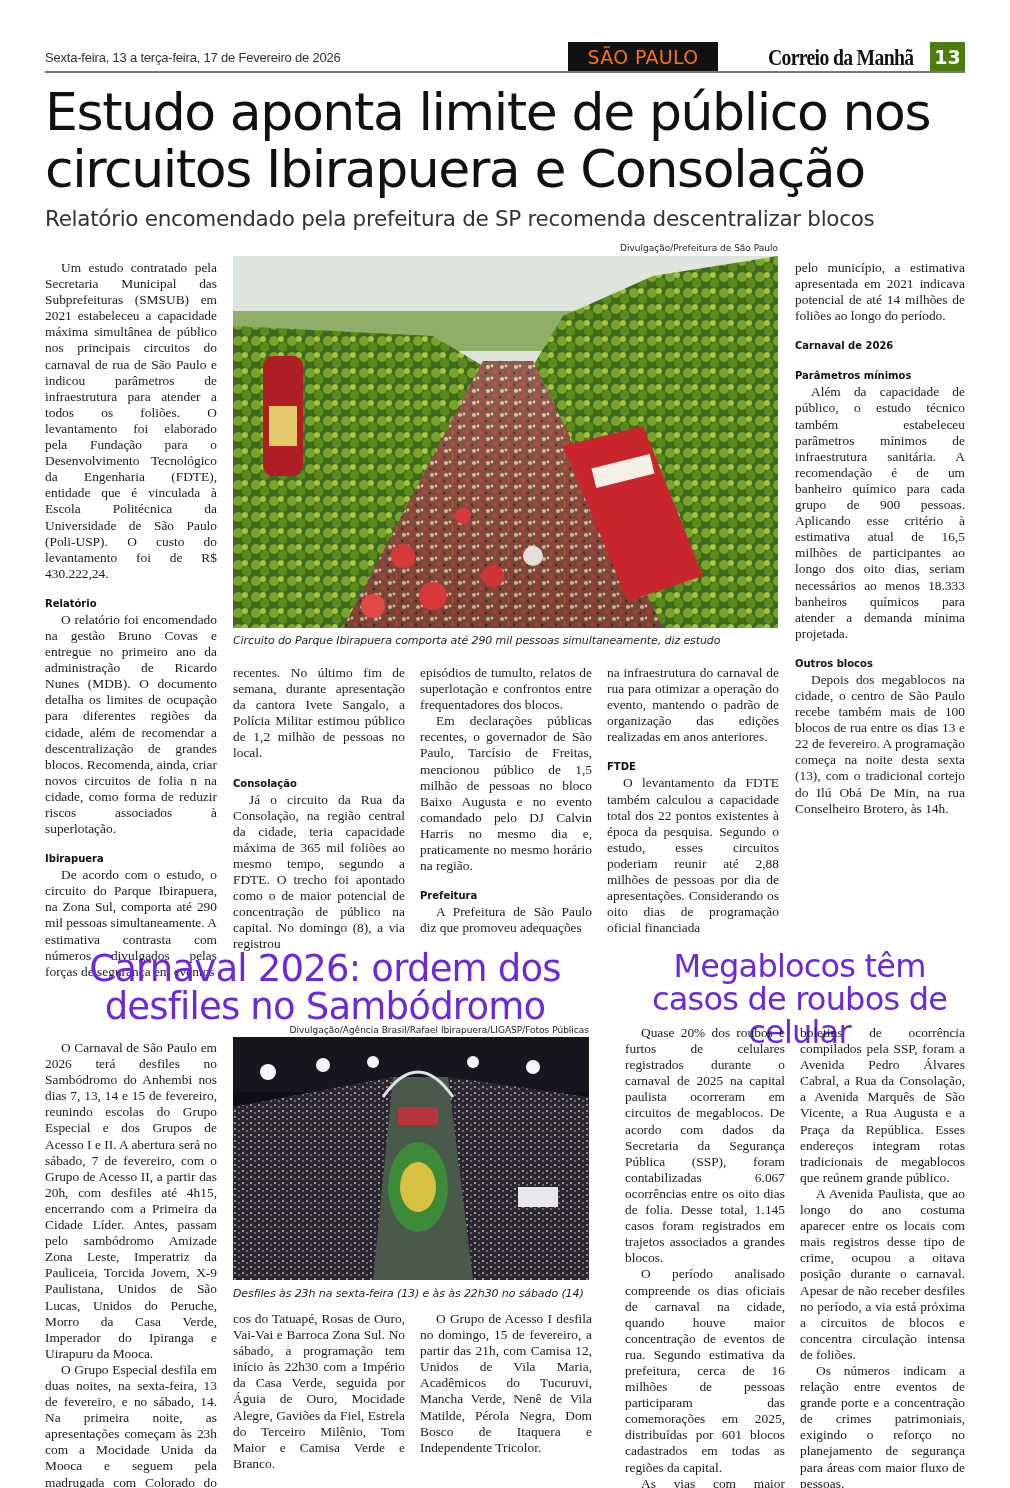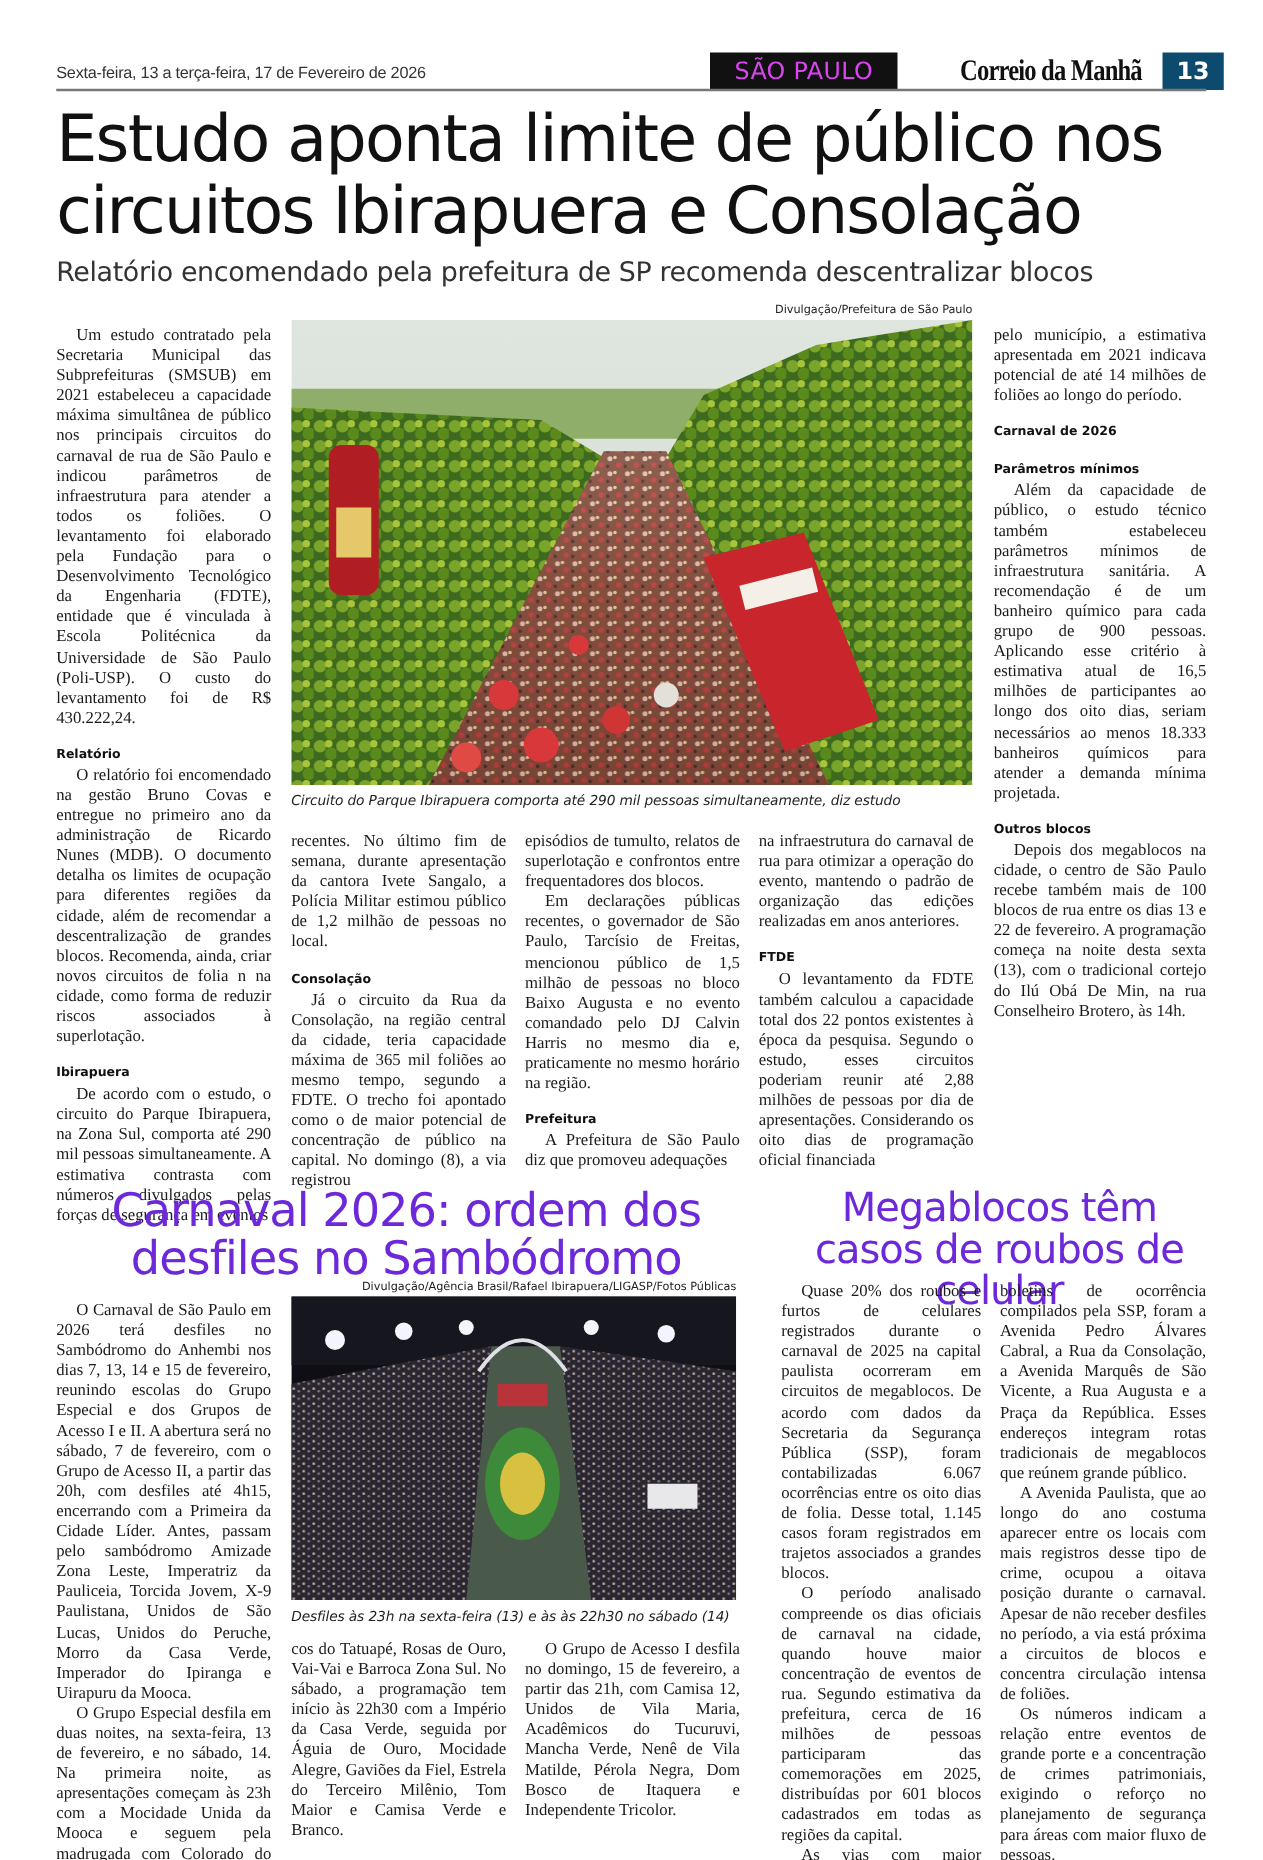--- a/index.html
+++ b/index.html
@@ -2,23 +2,23 @@
 <html><head>
 <meta charset="utf-8">
 <style>
   html, body { margin:0; padding:0; background:#ffffff; }
   body { width:1010px; height:1488px; position:relative; overflow:hidden; color:#111; }
   .abs { position:absolute; }
 
   
   .dateline { left:45px; top:50px; font-size:13px; color:#333; font-family:"Liberation Sans", sans-serif; letter-spacing:-0.2px; }
   .rule { left:45px; top:71px; width:920px; height:2px; background:#777; }
-  .section-box { left:568px; top:42px; width:150px; height:30px; background:#111; color:#d946ef; font-family:"DejaVu Sans", sans-serif; font-size:19px; line-height:30px; text-align:center; letter-spacing:0.3px; }
+  .section-box { left:568px; top:42px; width:150px; height:30px; background:#111; color:#f97316; font-family:"DejaVu Sans", sans-serif; font-size:19px; line-height:30px; text-align:center; letter-spacing:0.3px; }
   .masthead { left:768px; top:44px; font-family:"Liberation Serif", serif; font-size:24px; font-weight:bold; letter-spacing:-0.8px; transform:scaleX(0.82); transform-origin:left; color:#111; }
-  .pagenum { left:930px; top:42px; width:49px; height:30px; background:#0c4a6e; color:#fff; font-family:"DejaVu Sans", sans-serif; font-weight:bold; font-size:19px; line-height:30px; text-align:center; }
+  .pagenum { left:930px; top:42px; width:35px; height:30px; background:#4d7c0f; color:#fff; font-family:"DejaVu Sans", sans-serif; font-weight:bold; font-size:19px; line-height:30px; text-align:center; }
 
   .headline { left:45px; top:84px; width:940px; font-family:"DejaVu Sans", sans-serif; font-size:52px; line-height:57px; font-weight:500; letter-spacing:-1.4px; color:#111; }
   .deck { left:45px; top:206px; width:940px; font-family:"DejaVu Sans", sans-serif; font-size:21.5px; color:#333; letter-spacing:-0.3px; }
 
   .credit { font-family:"DejaVu Sans", sans-serif; font-size:9px; color:#222; text-align:right; }
 
   .col { position:absolute; font-family:"Liberation Serif", serif; font-size:13.4px; line-height:16.1px; text-align:justify; hyphens:manual; color:#1a1a1a; }
   .col p { margin:0; text-indent:16px; }
   .col p.noindent { text-indent:0; }
   .col h3 { margin:14px 0 0 0; font-family:"DejaVu Sans", sans-serif; font-size:10px; line-height:16px; font-weight:bold; color:#111; }

